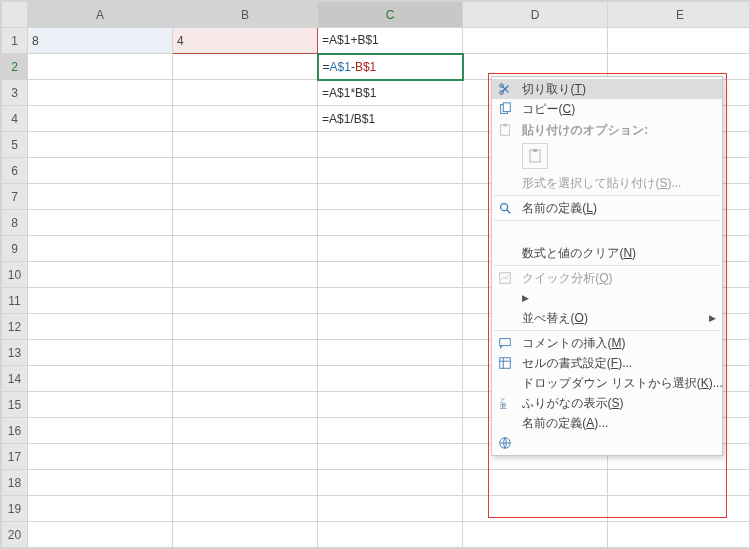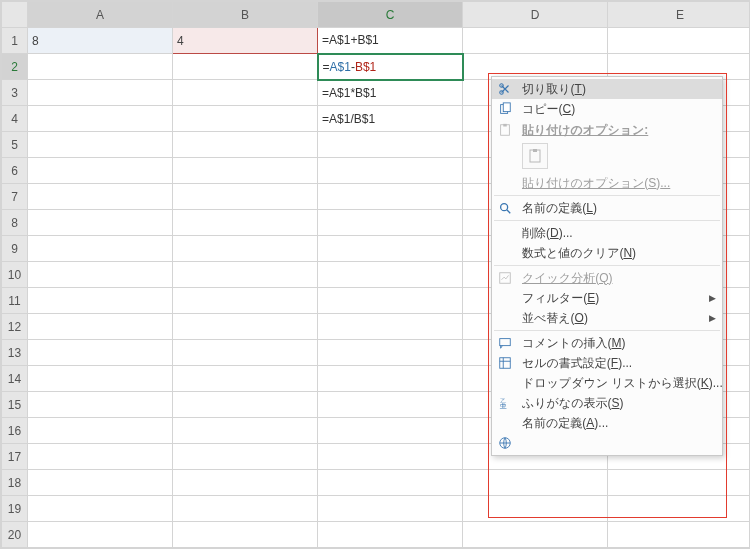--- a/index.html
+++ b/index.html
@@ -24,21 +24,21 @@
   .tk-red{color:#b02418;}
   .tk-plain{color:#333;}
 
   
   .annotation-box{position:absolute;left:487px;top:72px;width:239px;height:445px;border:1.5px solid #e23b2e;pointer-events:none;}
 
   
   .ctx{position:absolute;left:490px;top:75px;width:232px;background:#fcfcfc;border:1px solid #c9c9c9;box-shadow:2px 2px 6px rgba(0,0,0,.2);padding:2px 0;}
   .ctx .item{display:flex;align-items:center;height:20px;padding:0 6px 0 4px;gap:8px;cursor:default;position:relative;}
   .ctx .item.hover{background:#dcdcdc;}
-  .ctx .item.disabled{color:#9e9e9e;text-decoration:underline;}
+  .ctx .item.disabled{color:#9e9e9e;}
   .ctx .item.label-row{height:22px;}
   .ctx .ico{width:18px;height:18px;display:flex;align-items:center;justify-content:center;flex:0 0 18px;color:#3a76b1;}
   .ctx .item.disabled .ico{color:#bdbdbd;}
   .ctx .lbl{flex:1 1 auto;white-space:nowrap;}
   .ctx .u{text-decoration:underline;}
   .ctx .arrow{font-size:9px;color:#555;}
   .ctx .sep{height:1px;background:#e1e1e1;margin:2px 2px;}
   .ctx .paste-opt{padding:2px 0 4px 30px;}
   .ctx .paste-btn{width:26px;height:26px;border:1px solid #d7d7d7;background:#fafafa;display:flex;align-items:center;justify-content:center;color:#b8b8b8;}
 
@@ -272,54 +272,52 @@
     <div class="paste-opt">
       <div class="paste-btn">
         <svg width="16" height="16" viewBox="0 0 16 16">
             <rect x="3" y="2" width="10" height="12" fill="none" stroke="currentColor"></rect>
             <rect x="6" y="1" width="4" height="3" fill="currentColor"></rect>
           </svg>
       </div>
     </div>
     <div class="item disabled">
       <span class="ico"></span>
-      <span class="lbl"><span>貼り付けのオプション</span>(<span class="u">S</span>)<span>...</span></span>
+      <span class="lbl"><span>形式を選択して貼り付け</span>(<span class="u">S</span>)<span>...</span></span>
     </div>
     <div class="sep"></div>
     <div class="item">
       <span class="ico">
         <svg width="14" height="14" viewBox="0 0 16 16">
             <circle cx="7" cy="7" r="4" fill="none" stroke="currentColor" stroke-width="1.5"></circle>
             <path d="M10 10l4 4" stroke="currentColor" stroke-width="1.5"></path>
           </svg>
       </span>
       <span class="lbl"><span>名前の定義</span>(<span class="u">L</span>)</span>
     </div>
     <div class="sep"></div>
     <div class="item">
       <span class="ico"></span>
-      <span class="lbl"><span>削除</span>(<span class="u">D</span>)<span>...</span></span>
     </div>
     <div class="item">
       <span class="ico"></span>
       <span class="lbl"><span>数式と値のクリア</span>(<span class="u">N</span>)</span>
     </div>
     <div class="sep"></div>
     <div class="item disabled">
       <span class="ico">
         <svg width="14" height="14" viewBox="0 0 16 16">
             <rect x="2" y="2" width="12" height="12" fill="none" stroke="currentColor"></rect>
             <path d="M4 10l3-3 2 2 3-4" fill="none" stroke="currentColor"></path>
           </svg>
       </span>
       <span class="lbl"><span>クイック分析</span>(<span class="u">Q</span>)</span>
     </div>
     <div class="item">
       <span class="ico"></span>
-      <span class="lbl"><span>フィルター</span>(<span class="u">E</span>)</span>
       <span class="arrow">▶</span>
     </div>
     <div class="item">
       <span class="ico"></span>
       <span class="lbl"><span>並べ替え</span>(<span class="u">O</span>)</span>
       <span class="arrow">▶</span>
     </div>
     <div class="sep"></div>
     <div class="item">
       <span class="ico">

